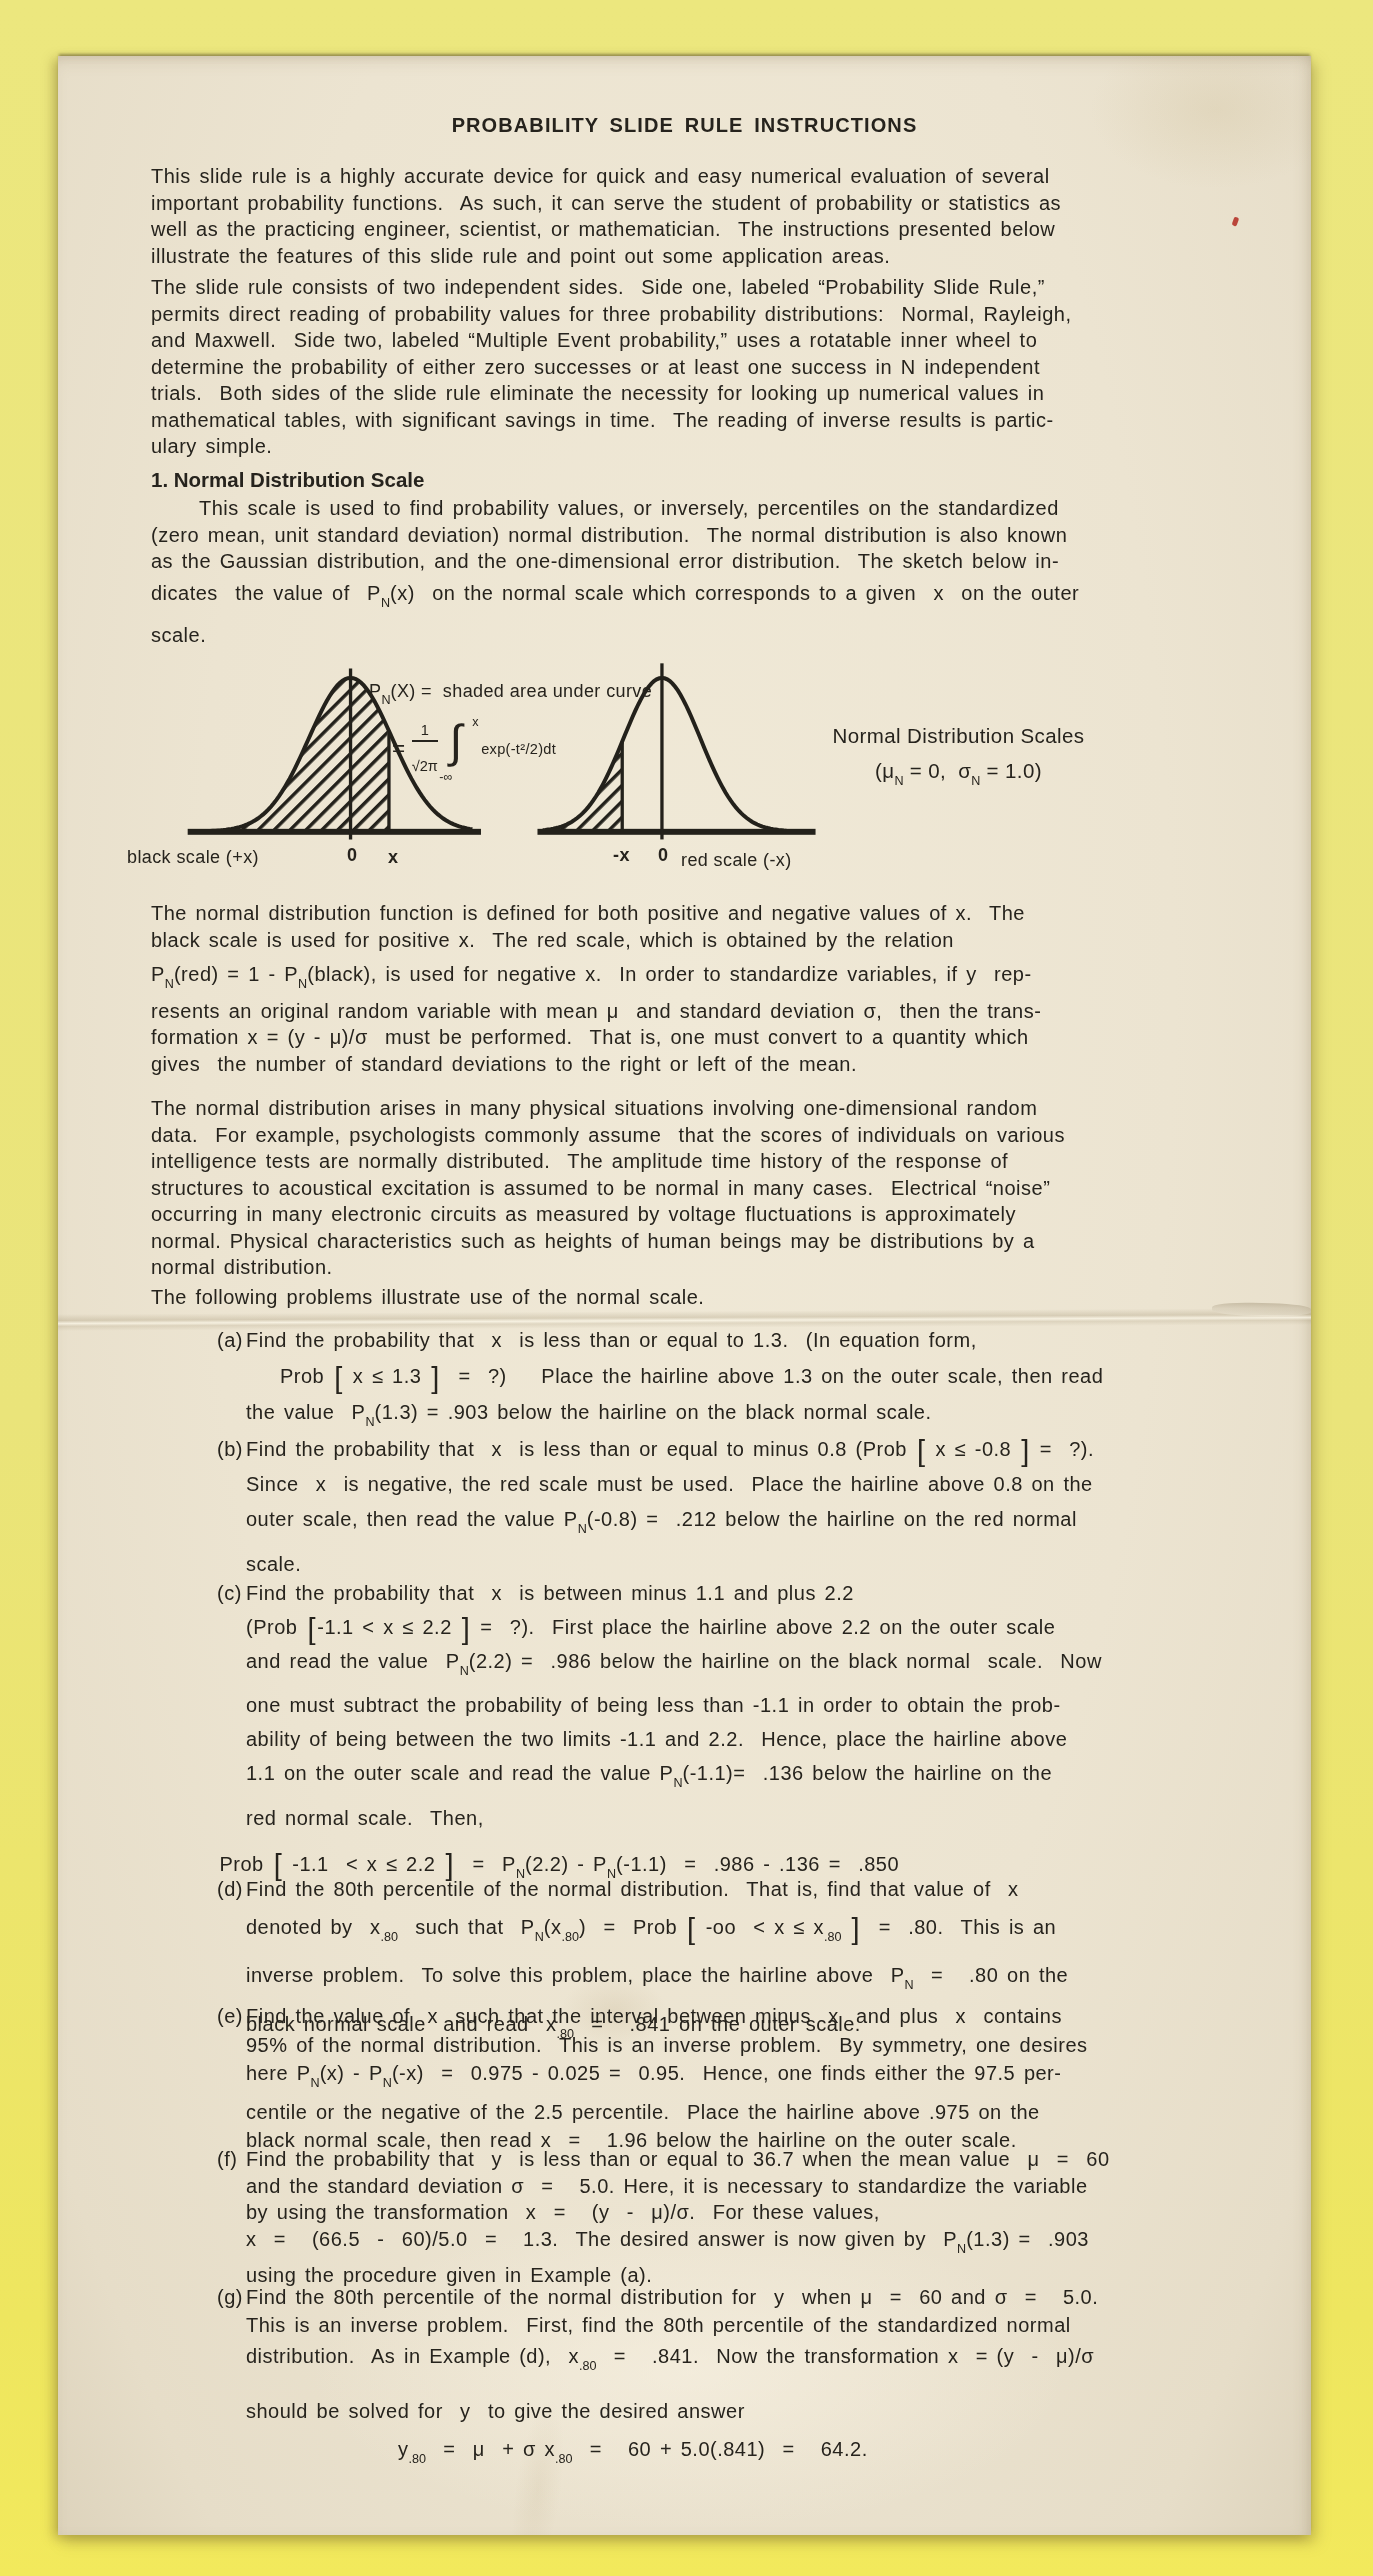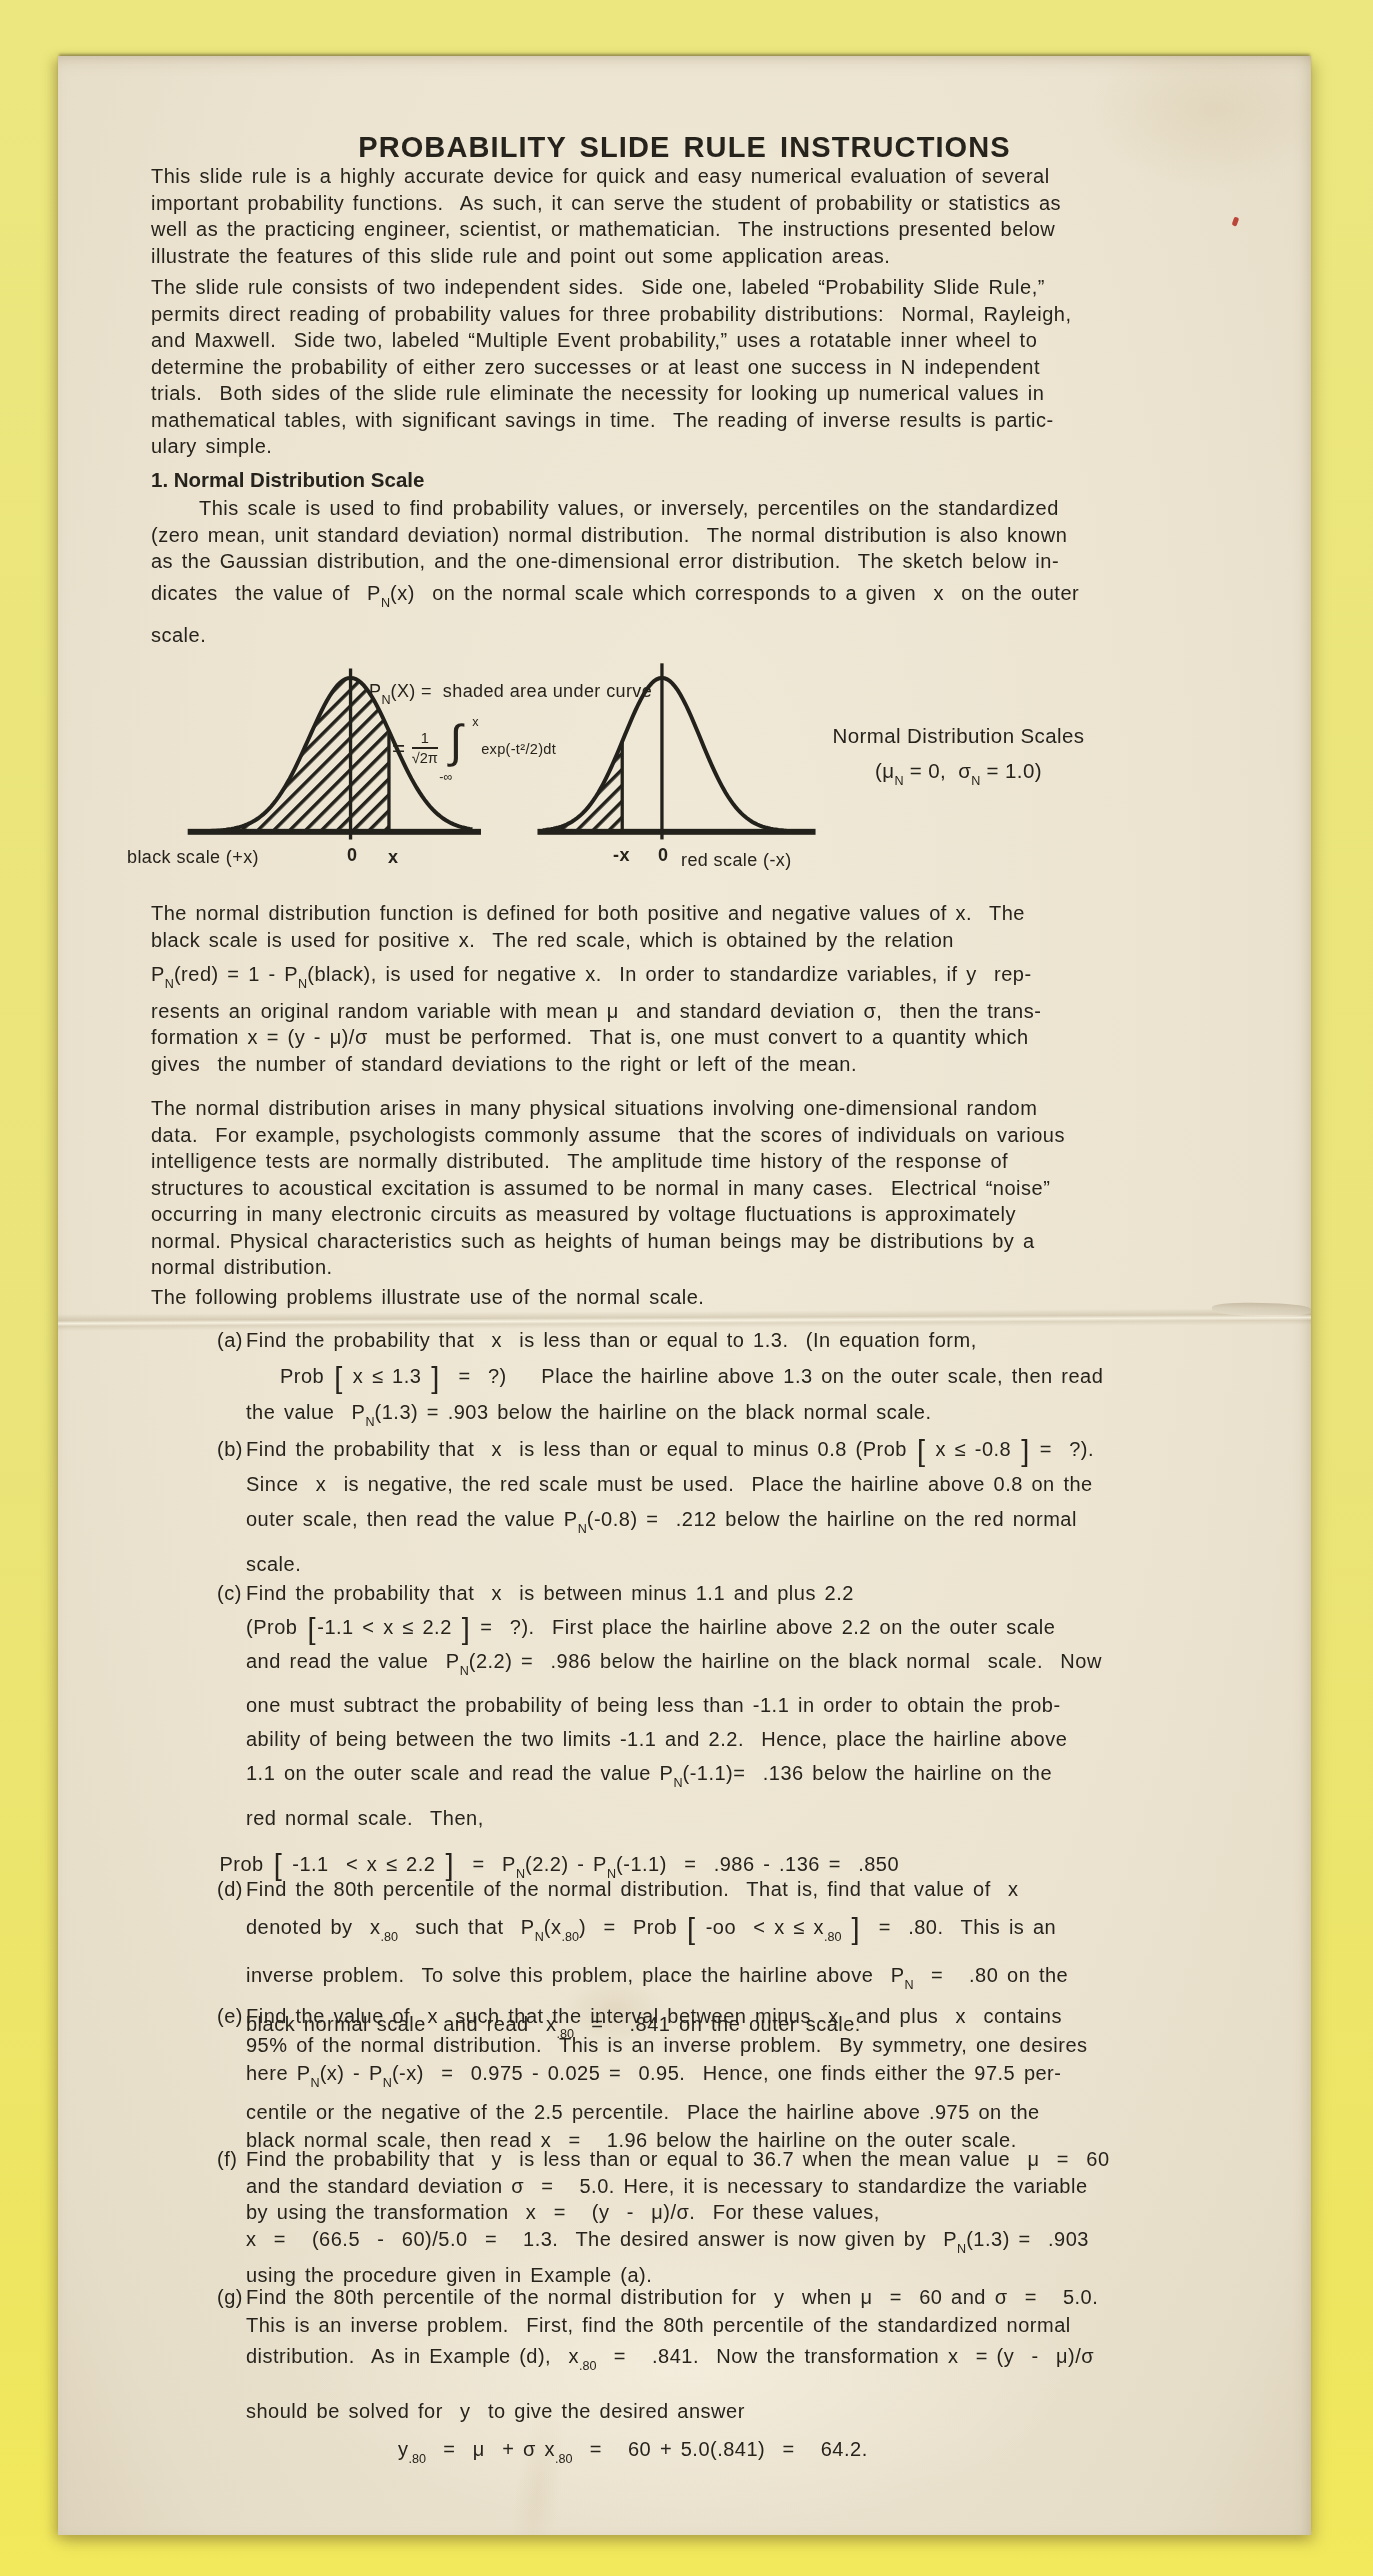--- a/index.html
+++ b/index.html
@@ -6,22 +6,22 @@
   body{width:1373px;height:2576px;position:relative;
        font-family:"Liberation Sans", sans-serif;
        background:linear-gradient(180deg,#ece77e 0%,#eae47a 55%,#eee65f 90%,#f2e95c 100%);}
   .paper{position:absolute;left:58px;top:56px;width:1253px;height:2479px;
        background:radial-gradient(ellipse at 50% 38%, #f0e9d7 0%, #ece4d1 55%, #e6ddc8 88%, #ddd3bc 100%);
        box-shadow:0 -3.3px 2.6px -1.3px rgba(95,85,50,.55), -5.3px 3.3px 10.6px rgba(140,125,55,.45), 5.3px 6.6px 13.2px rgba(140,125,55,.4),
                   inset -10.6px 0 17px -10.6px rgba(120,100,60,.28), inset 0 10.6px 20px -13.2px rgba(120,100,60,.38);
        color:#26231d; overflow:hidden;}
   .blk{position:absolute;left:93px;width:1125px;}
   .tline{white-space:pre;position:relative;font-size:20px;letter-spacing:0.5px;word-spacing:2.6px;}
-  .title{position:absolute;left:0;top:75px;width:100%;text-align:center;
-         font-size:29px;font-weight:bold;letter-spacing:1.1px;word-spacing:4px;}
+  .title{position:absolute;left:0;top:58px;width:100%;text-align:center;
+         font-size:20px;font-weight:bold;letter-spacing:1.1px;word-spacing:4px;}
   .heading{top:412px;font-weight:bold;font-size:20.5px;}
   #para1{top:107px}  #para1 .tline{line-height:26.5px}
   #para2{top:218px}  #para2 .tline{line-height:26.5px}
   #para3{top:439px}  #para3 .tline{line-height:26.5px}
   #para4{top:844px} #para4 .tline{line-height:26.5px}
   #para5{top:1039px} #para5 .tline{line-height:26.5px}
   #pintro{top:1230px}
   .sub{font-size:12.6px;vertical-align:-7.3px;letter-spacing:0;}
   .brk{font-size:29px;vertical-align:-4.6px;font-weight:400;padding:0 1.3px;line-height:0;}
   
@@ -37,21 +37,21 @@
   #pg{top:2227px} #pg .tline{line-height:28px} #pg .plabel{line-height:28px}
   
   .dg-abs{position:absolute;}
   .cap{font-size:18px;letter-spacing:0.4px;white-space:pre;}
   .pnlabel{font-size:18px;letter-spacing:0.4px;white-space:pre;}
   .scales{width:423px;text-align:center;font-size:20.5px;letter-spacing:0.4px;white-space:pre;}
   .introw{display:flex;align-items:center;gap:6.6px;font-size:14.6px;}
   .introw .eq{font-size:22.5px;}
   .frac{display:inline-flex;flex-direction:column;text-align:center;line-height:1.05;}
   .frac .num{border-bottom:2px solid #26231d;padding:0 5.3px 1.3px 5.3px;}
-  .frac .den{padding-top:2px;}
+  .frac .den{padding-top:17px;}
   .intwrap{position:relative;display:inline-block;width:30px;height:61px;}
   .intglyph{font-size:46px;font-weight:200;position:absolute;left:5.3px;top:-4px;}
   .intsup{position:absolute;right:-4px;top:-2.6px;font-size:12.6px;}
   .intsub{position:absolute;left:-5.3px;bottom:-5.3px;font-size:12.6px;}
   .integrand{font-size:14.6px;letter-spacing:0.3px;}
   
   .crease{position:absolute;left:0;top:1255px;width:100%;height:17px;transform:rotate(-.28deg);
     background:linear-gradient(180deg, rgba(126,108,70,0) 0%, rgba(126,108,70,.20) 38%, rgba(252,248,234,.6) 56%, rgba(126,108,70,.14) 72%, rgba(126,108,70,0) 100%);}
   .crease-notch{position:absolute;right:0;top:1247px;width:99px;height:13.2px;transform:rotate(1.2deg);
     background:linear-gradient(180deg, rgba(110,92,58,.28), rgba(246,240,224,.5));border-radius:40%;}

